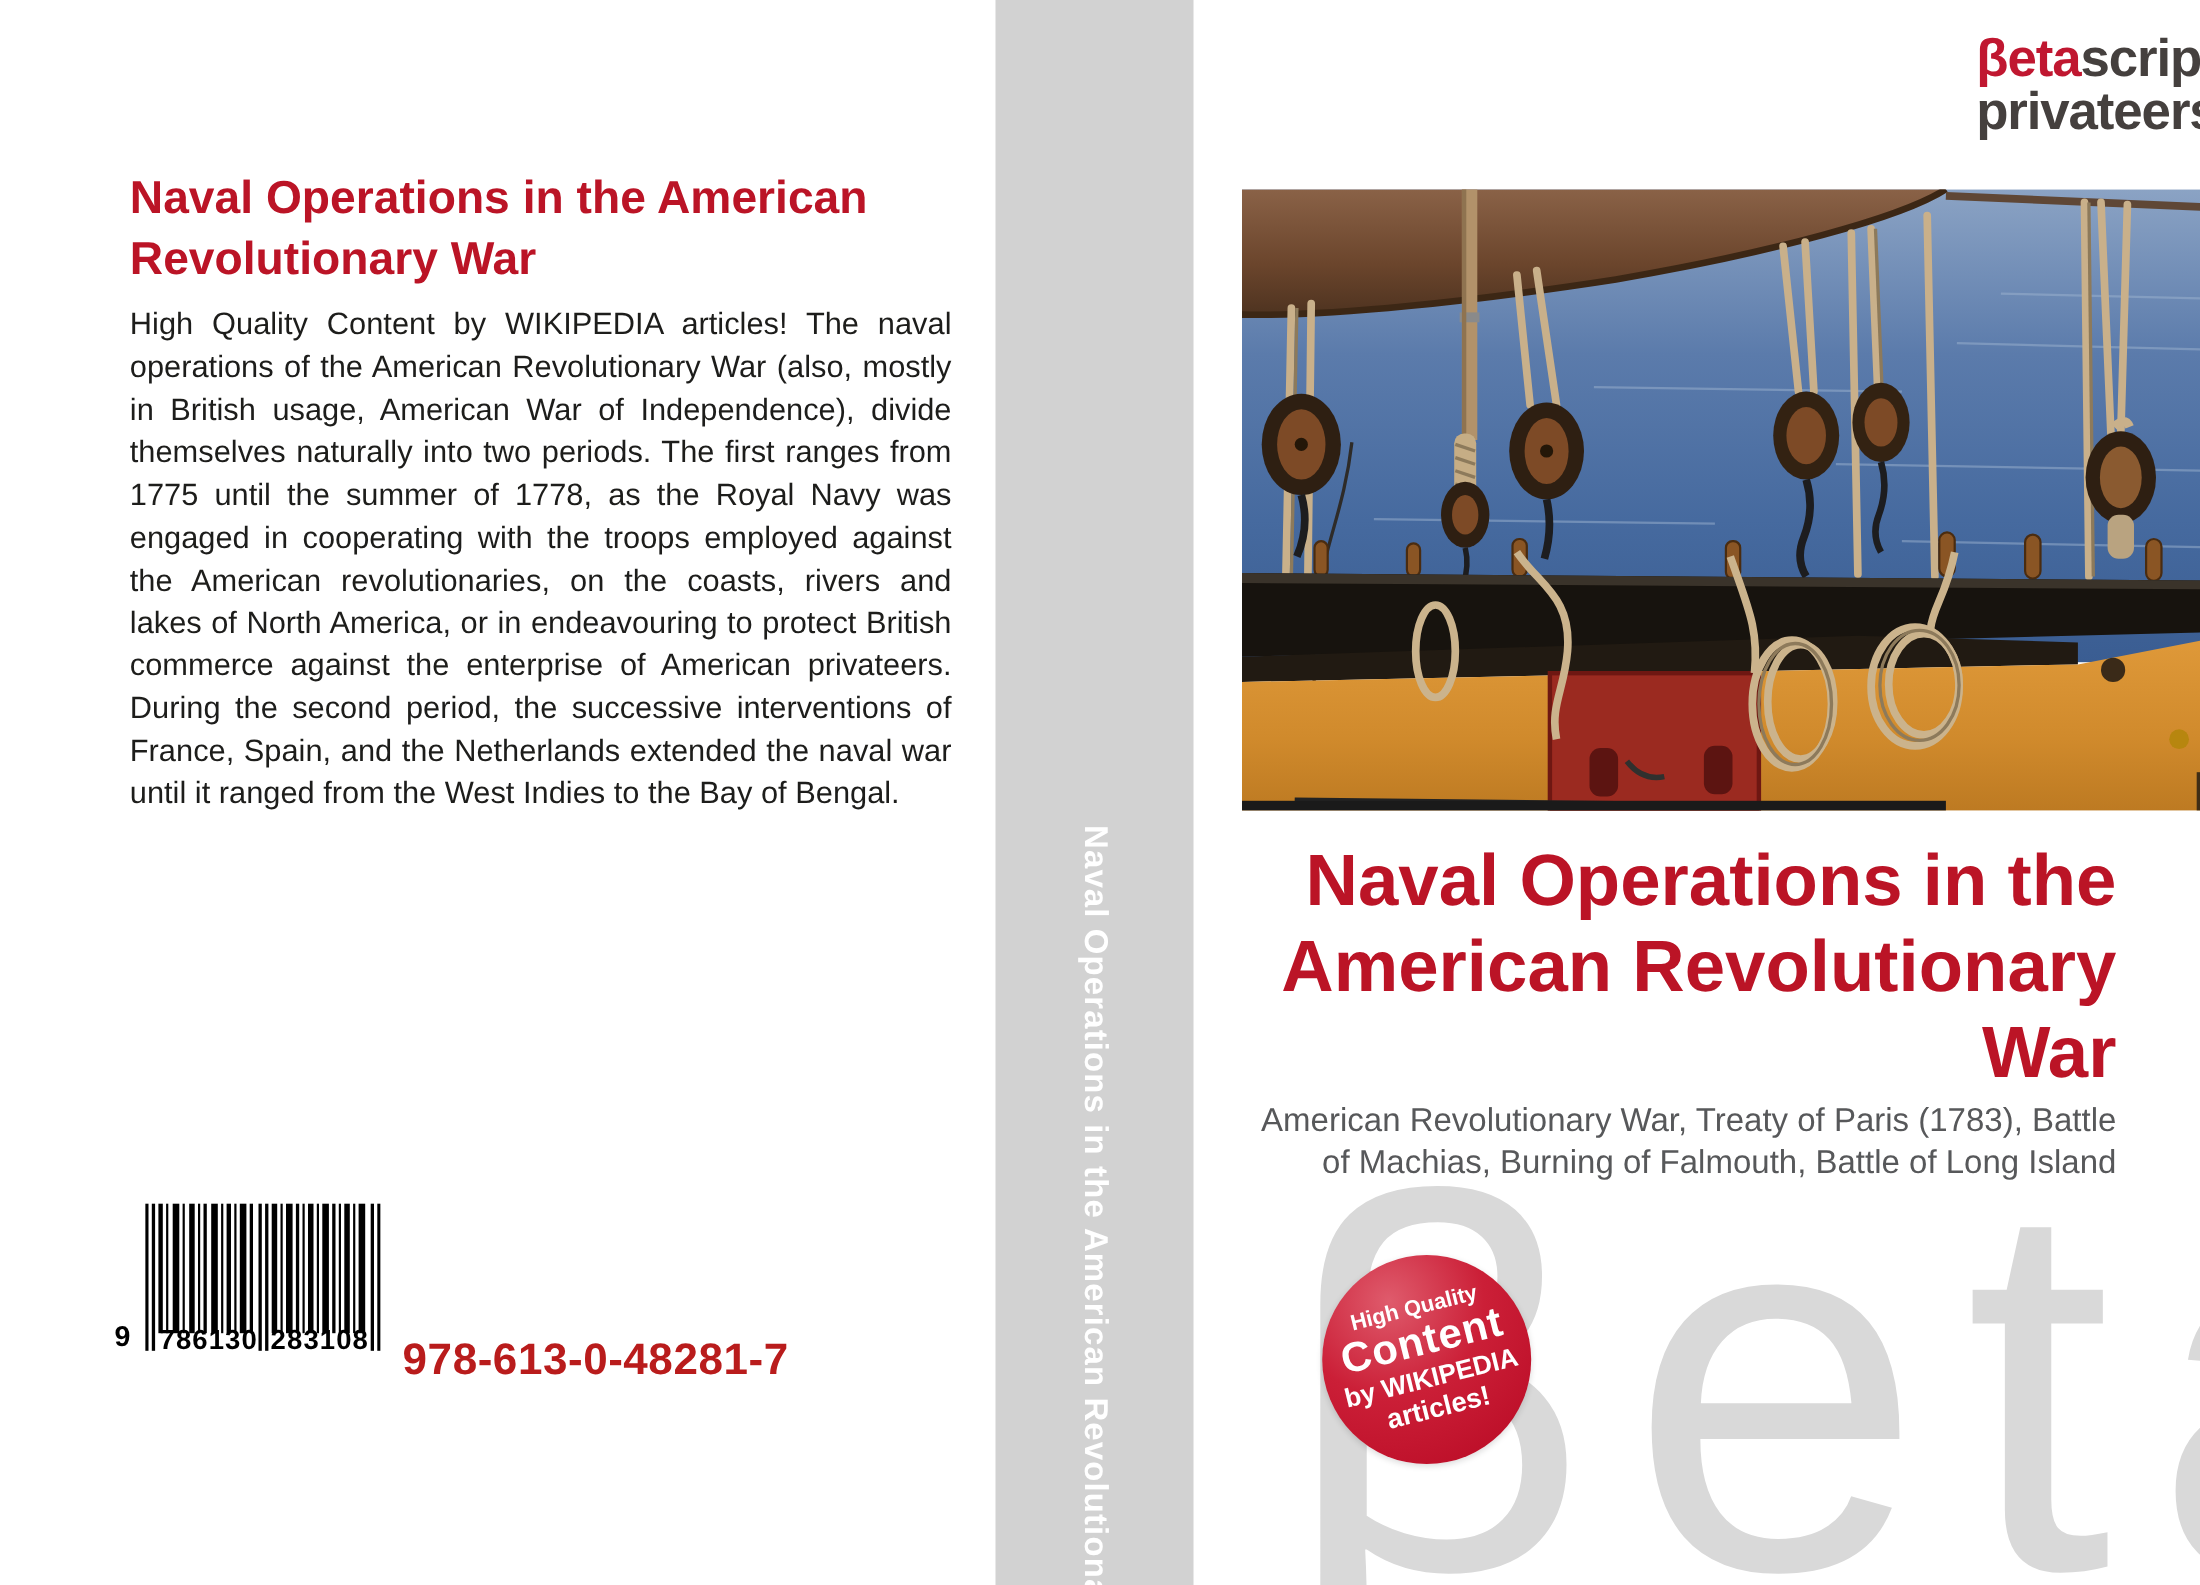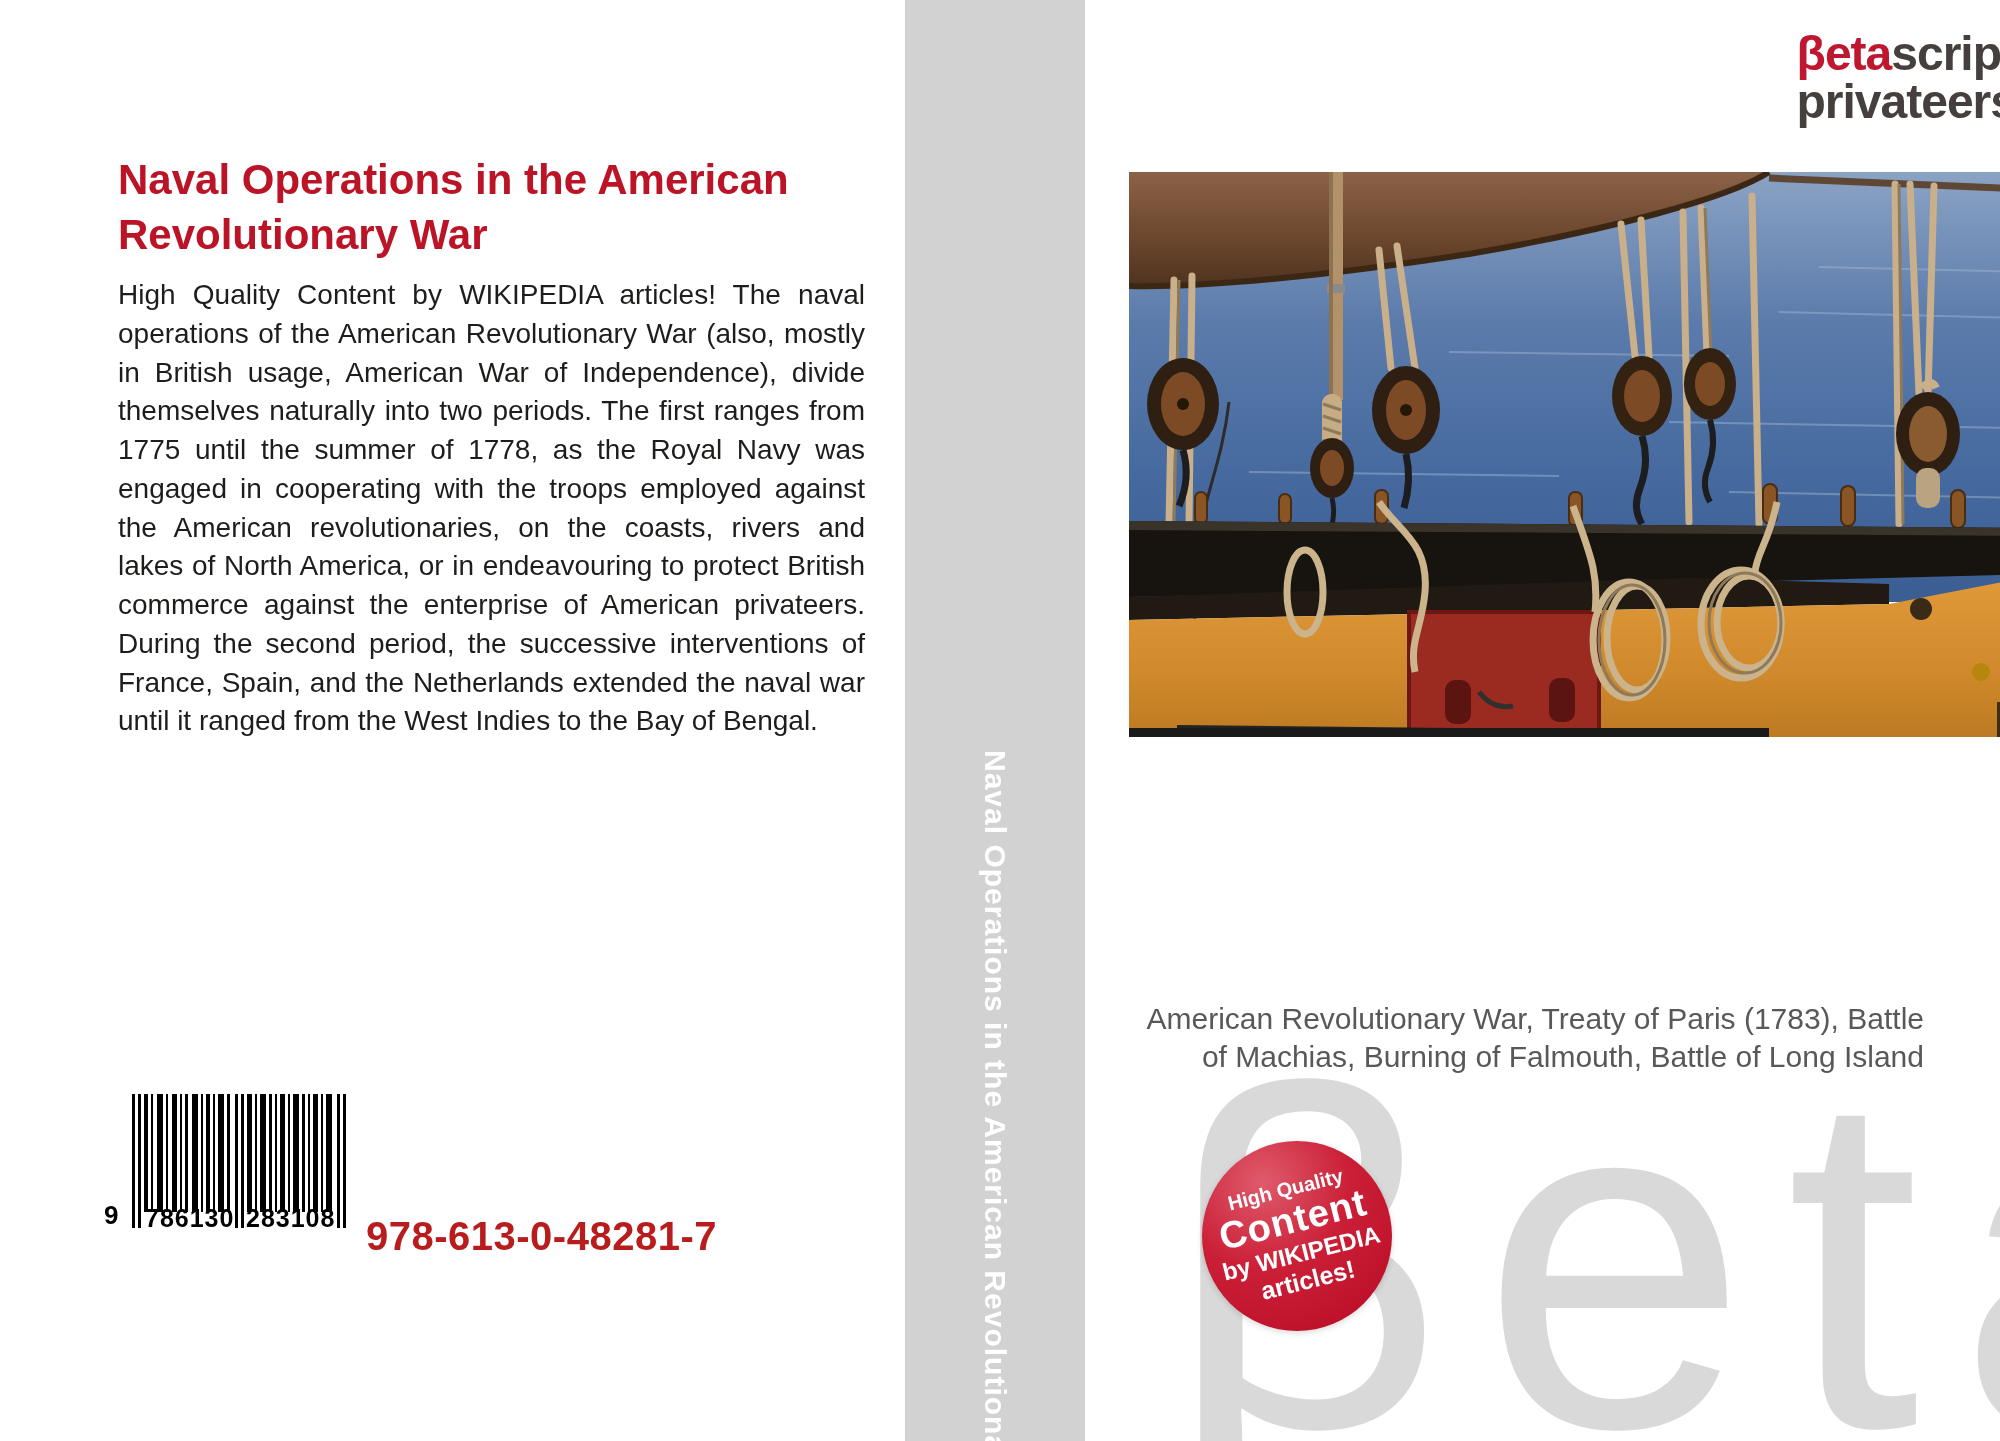--- a/index.html
+++ b/index.html
@@ -268,20 +268,23 @@
         </g>
         <g stroke="#8d7a5b" stroke-width="3" fill="none">
           <ellipse cx="503" cy="468" rx="33" ry="55"></ellipse>
           <ellipse cx="616" cy="451" rx="36" ry="50"></ellipse>
         </g>
       </svg>
     </div>
 
     <div class="watermark">βeta</div>
 
+    <h2 class="f-title">Naval Operations in the
+American Revolutionary
+War</h2>
     <div class="f-subtitle">American Revolutionary War, Treaty of Paris (1783), Battle
 of Machias, Burning of Falmouth, Battle of Long Island</div>
 
     <div class="badge">
       <div class="badge-inner">
         <div class="badge-l1">High Quality</div>
         <div class="badge-l2">Content</div>
         <div class="badge-l3">by WIKIPEDIA</div>
         <div class="badge-l4">articles!</div>
       </div>

